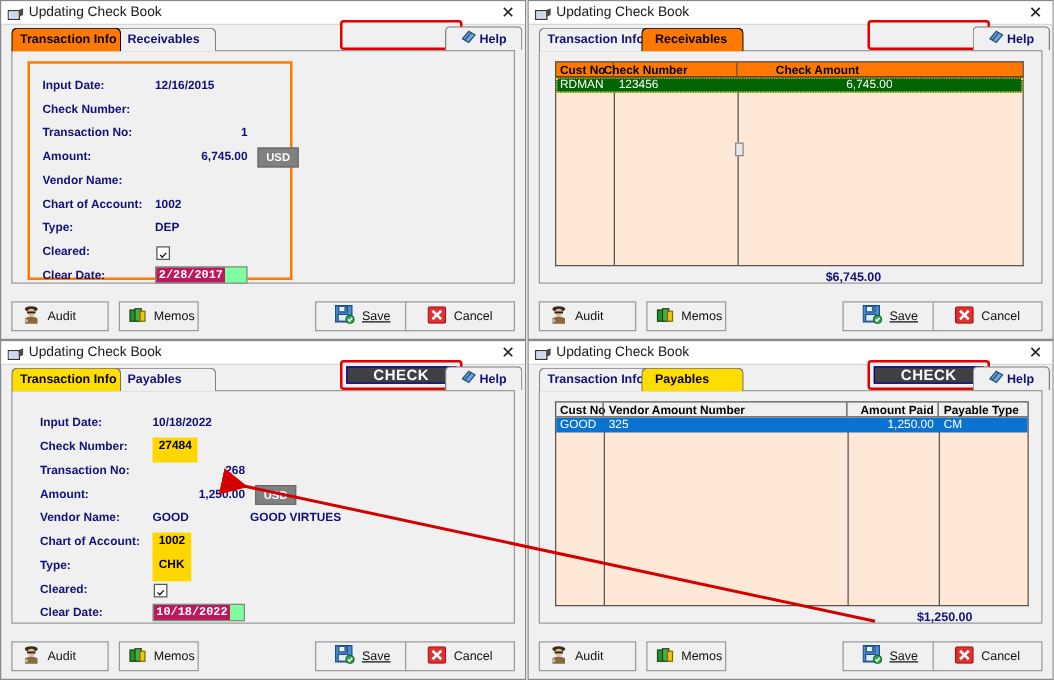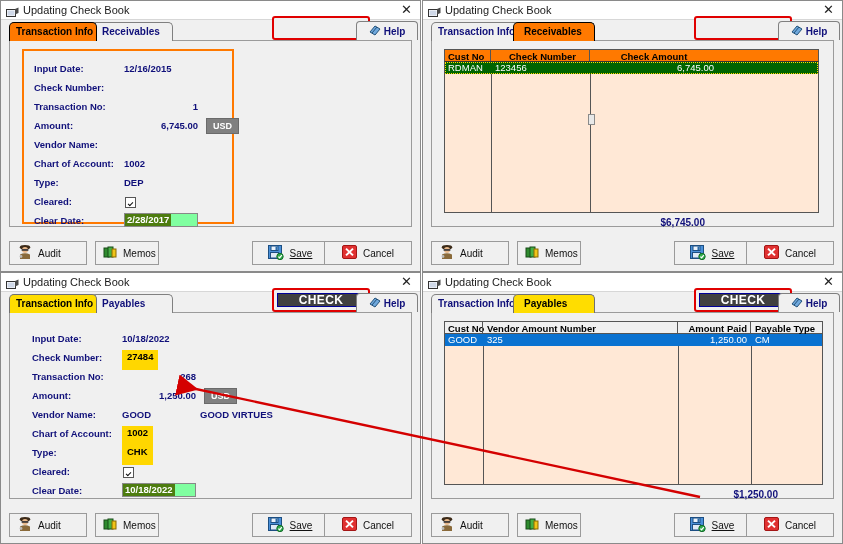--- a/index.html
+++ b/index.html
@@ -67,22 +67,22 @@
 
   .vendfull{position:absolute;left:178px;font-size:9.5px;color:#10107a;font-weight:bold;white-space:nowrap;}
 
   .chk{position:absolute;left:101px;top:1px;width:11px;height:11px;background:#fff;border:1px solid #555;
      box-sizing:border-box;}
   .chk:after{content:"";position:absolute;left:2px;top:4px;width:4px;height:2px;border-left:1.5px solid #111;
      border-bottom:1.5px solid #111;transform:rotate(-45deg);}
 
   .dateinput{position:absolute;left:100px;top:-2px;width:74px;height:14px;background:#80ffa0;
      border:1px solid #888;box-sizing:border-box;}
-  .dateinput .sel{position:absolute;left:0;top:0;height:12px;background:#4d7c0f;color:#fff;font-size:9.5px;
-     line-height:12px;padding:0 2px;font-weight:bold;font-family:Liberation Sans, sans-serif;}
+  .dateinput .sel{position:absolute;left:0;top:0;height:12px;background:#be185d;color:#fff;font-size:9.5px;
+     line-height:12px;padding:0 2px;font-weight:bold;font-family:Liberation Mono, monospace;}
 
   
   .gridwrap{position:absolute;left:12px;top:8px;right:14px;height:164px;box-sizing:border-box;}
   .gridbody{position:absolute;left:0;right:0;top:13px;bottom:0;background:#ffe8d6;
      border:1px solid #555;border-top:none;box-sizing:border-box;}
   .gridcolline{position:absolute;top:0;bottom:0;width:1px;background:#555;}
   .gridhead{position:absolute;left:0;right:0;top:0;height:13px;}
   .selrow{position:absolute;left:0;right:0;top:0;height:12px;}
   .selrow .cell{position:absolute;top:0;height:24px;font-size:9.5px;line-height:12px;
      color:#fff;white-space:nowrap;overflow:hidden;font-family:"Liberation Sans",sans-serif;}
@@ -278,21 +278,21 @@
           <div class="splitgrip" style="left:143px;top:52px;"></div>
           <div class="selrow" style="background:#006400;outline:1px dotted #ffd700;outline-offset:-1px;">
             <span class="cell" style="left:3px;">RDMAN</span>
             <span class="cell" style="left:50px;">123456</span>
             <span class="cell" style="left:149px;width:120px;text-align:right;">6,745.00</span>
           </div>
         </div>
         <div class="gridhead" style="background:#ff7900;border:1px solid #555;border-bottom:1px solid #333;box-sizing:border-box;">
           <span class="headcell" style="left:3px;">Cust No</span>
           <div class="gridcolline" style="left:45px;"></div>
-          <span class="headcell" style="left:64px;">Check Number</span>
+          <span class="headcell" style="left:38px;">Check Number</span>
           <div class="gridcolline" style="left:144px;"></div>
           <span class="headcell" style="left:149px;width:120px;text-align:center;">Check Amount</span>
         </div>
       </div>
       <div class="gridtotal" style="left:130px;top:176px;width:143px;text-align:right;">$6,745.00</div>
     </div>
 
     <div class="footer">
       <div class="fbtn audit">
         <span class="ico">

